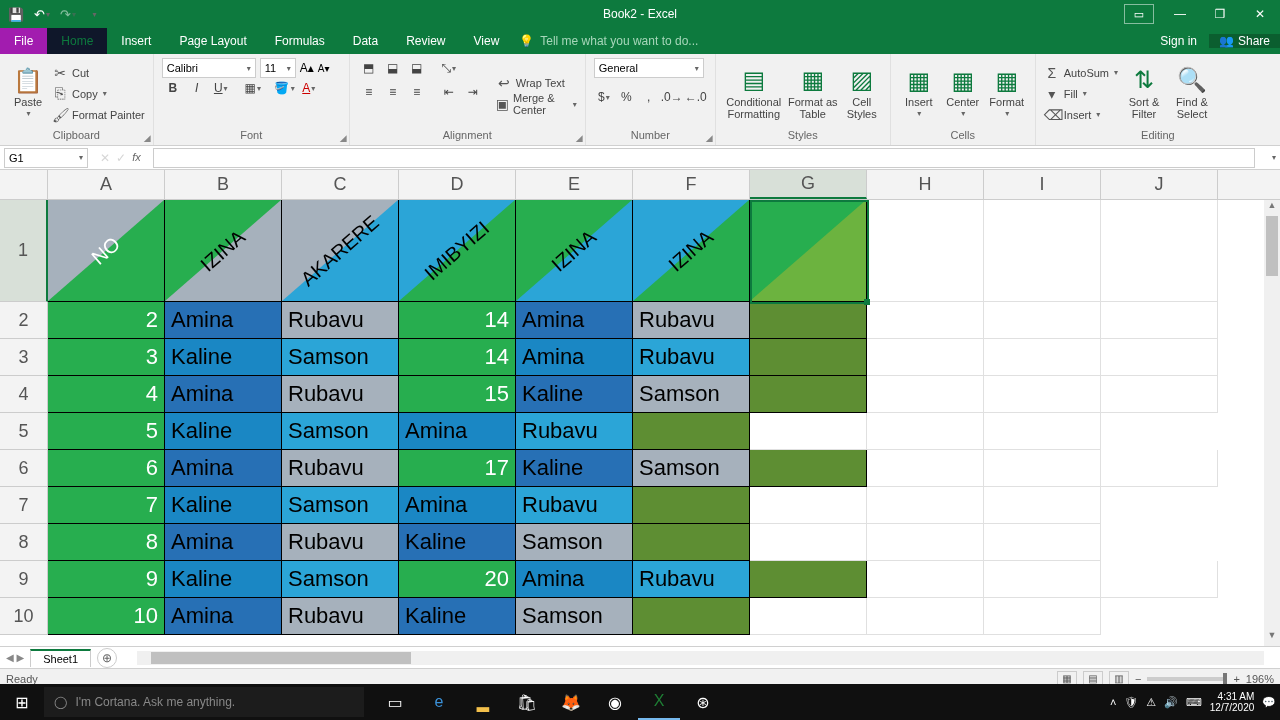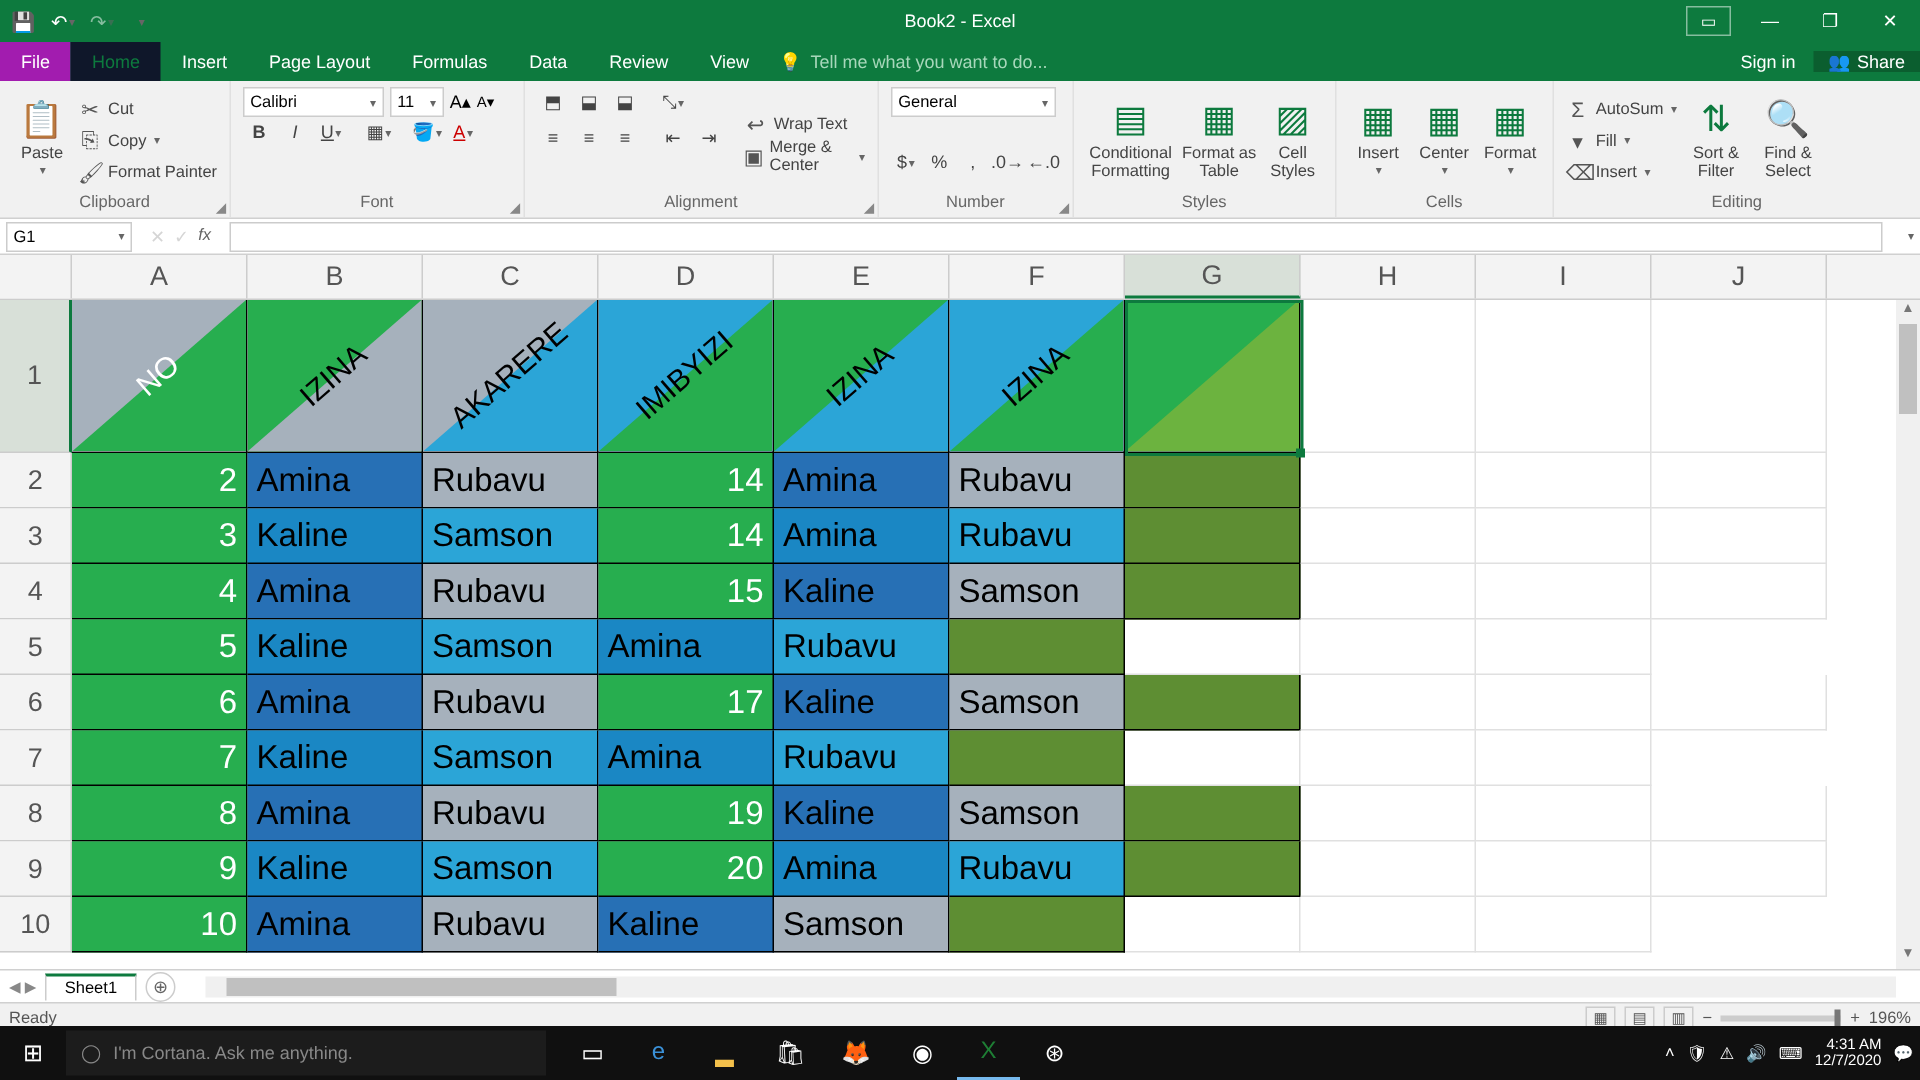--- a/index.html
+++ b/index.html
@@ -253,21 +253,21 @@
             <span>Merge &amp; Center</span>
             <span class="dd">▾</span>
           </div>
       </div>
     </div>
     <div class="group-label">Alignment</div>
     <div class="dialog-launcher">◢</div>
   </div>
 
   <div class="group" style="width:130px">
-    <div class="group-body" style="flex-direction:column; gap:20px;">
+    <div class="group-body" style="flex-direction:column; gap:9px;">
       <div class="numfmt">
           <span>General</span>
           <span class="dd">▾</span>
         </div>
       <div class="btn-row">
         <div class="b">$<span class="dd">▾</span></div>
         <div class="b">%</div>
         <div class="b">,</div>
         <div class="b">.0→</div>
         <div class="b">←.0</div>
@@ -494,21 +494,20 @@
         <div class="cell c-olive"></div>
         <div class="plain-cell" style="height: 37px;"></div>
         <div class="plain-cell" style="height: 37px;"></div>
         <div class="plain-cell" style="height: 37px;"></div>
       </div>
       <div class="gr data-row">
         <div class="row-hdr" style="height: 37px;">8</div>
         <div class="cell c-green txt-white num">8</div>
         <div class="cell c-blue-d">Amina</div>
         <div class="cell c-grey">Rubavu</div>
-        <div class="cell c-green txt-white num">19</div>
         <div class="cell c-blue-d">Kaline</div>
         <div class="cell c-grey">Samson</div>
         <div class="cell c-olive"></div>
         <div class="plain-cell" style="height: 37px;"></div>
         <div class="plain-cell" style="height: 37px;"></div>
         <div class="plain-cell" style="height: 37px;"></div>
       </div>
       <div class="gr data-row">
         <div class="row-hdr" style="height: 37px;">9</div>
         <div class="cell c-green txt-white num">9</div>

